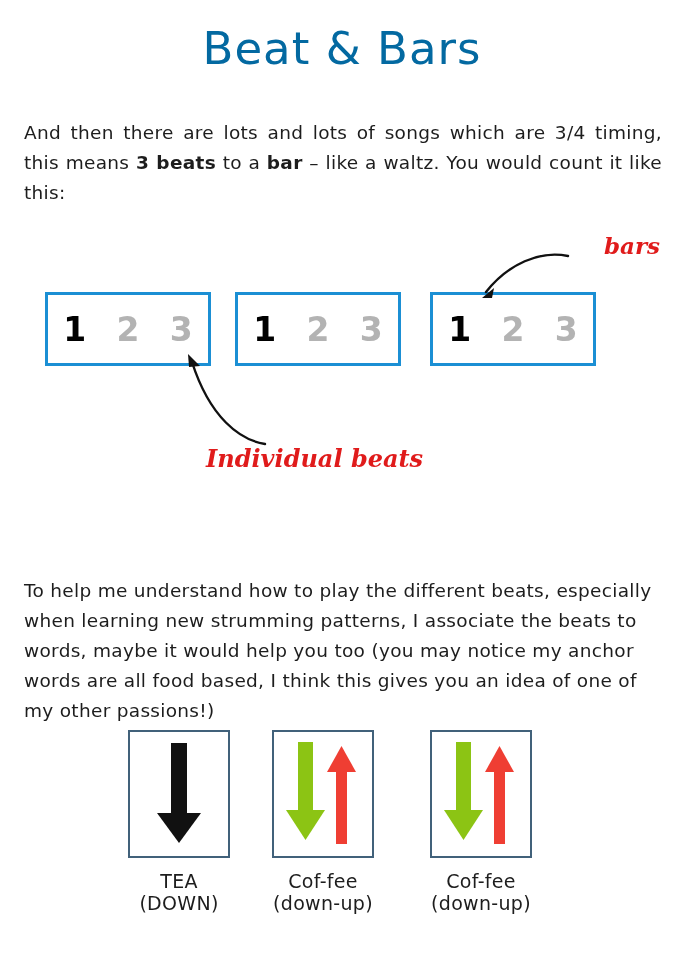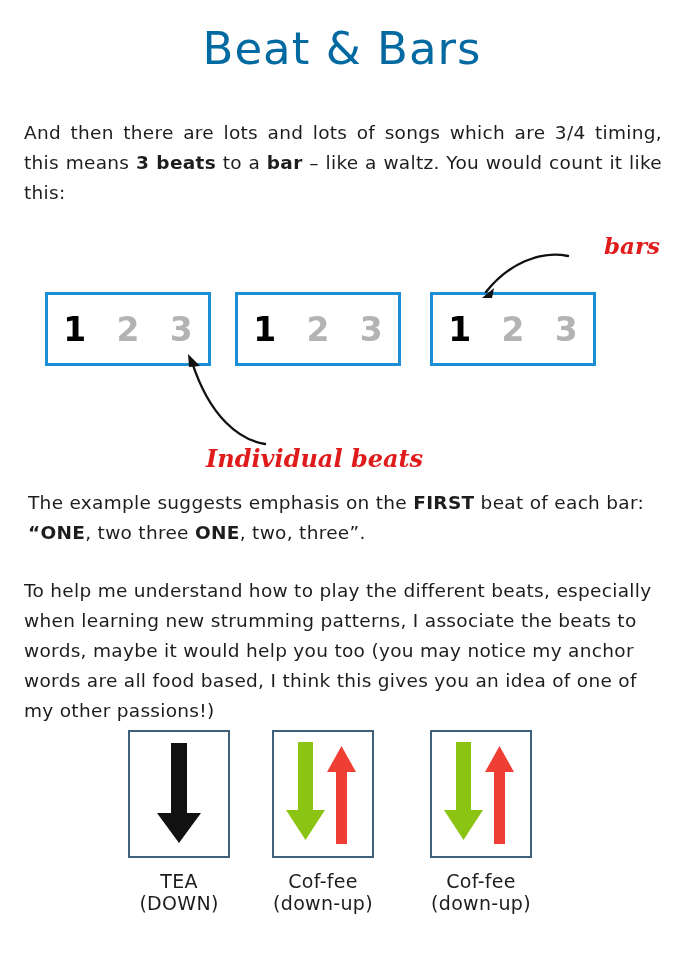--- a/index.html
+++ b/index.html
@@ -198,21 +198,20 @@
     <path d="M100 8 C 72 2, 40 16, 18 44" stroke="#111" stroke-width="2.4" fill="none" stroke-linecap="round"></path>
     <path d="M14 50 L 26 40 L 24 50 Z" fill="#111"></path>
   </svg>
 
   <div class="annot" id="annot-beats">Individual beats</div>
   <svg class="arrow-svg" id="arrow-beats-svg" width="130" height="110" viewBox="0 0 130 110">
     <path d="M95 96 C 70 92, 40 70, 22 14" stroke="#111" stroke-width="2.4" fill="none" stroke-linecap="round"></path>
     <path d="M18 6 L 30 18 L 19 19 Z" fill="#111"></path>
   </svg>
 
-  <div class="para" id="para3">The example suggests emphasis on the <b>FIRST</b> beat of each bar:  <b>“ONE</b>, two three  <b>ONE</b>, two, three”.</div>
   <div class="para" id="para4">To help me understand how to play the different beats, especially when learning new strumming patterns, I associate the beats to words, maybe it would help you too (you may notice my anchor words are all food based, I think this gives you an idea of one of my other passions!)</div>
 
   <div class="strum-row">
 
     <div class="strum s1">
       <div class="strum-box">
         <svg width="70" height="110" viewBox="0 0 70 110">
           <g fill="#111111">
             <rect x="27" y="4" width="16" height="76"></rect>
             <polygon points="13,74 57,74 35,104"></polygon>

